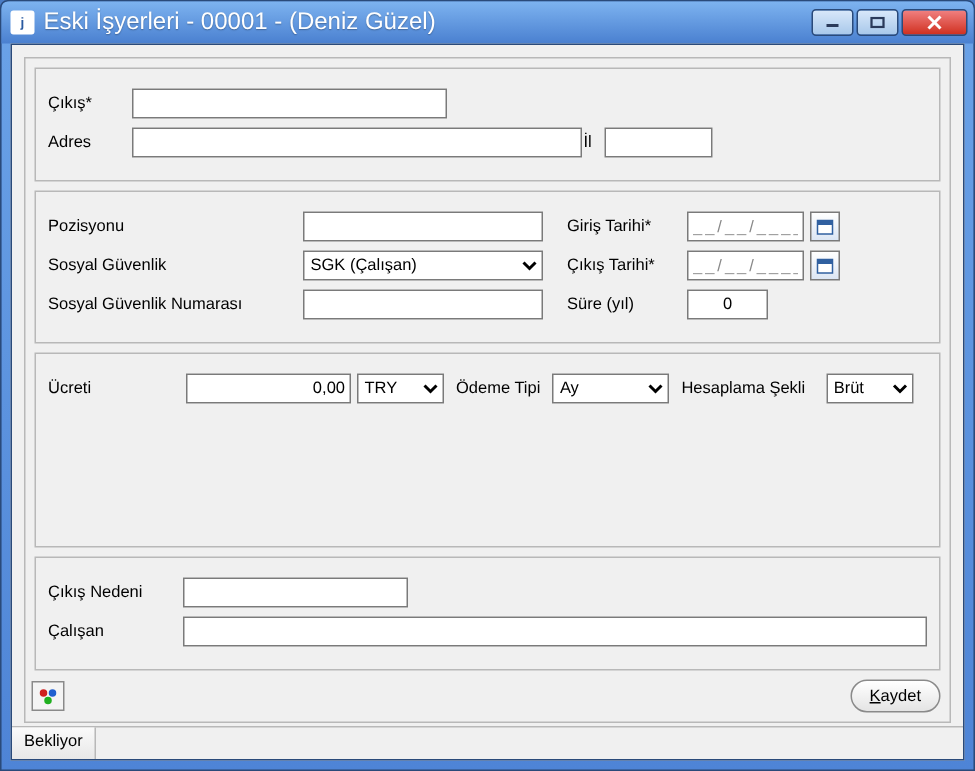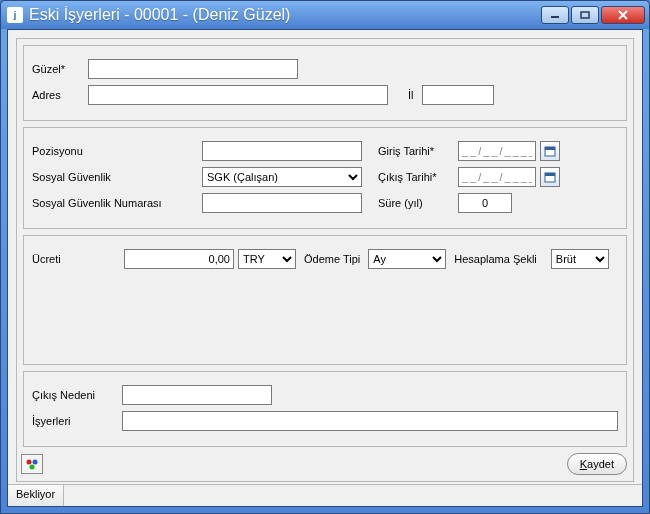--- a/index.html
+++ b/index.html
@@ -174,27 +174,27 @@
           <line x1="10" y1="1" x2="2" y2="9" stroke="#fff" stroke-width="2"></line>
         </svg>
     </span>
   </div>
 
   <div class="client">
     <div class="panel">
 
       <fieldset class="group">
         <div class="row">
-          <span class="lbl" style="width:56px">Güzel*</span>
+          <span class="lbl" style="width:56px">Çıkış*</span>
           <input class="txt" style="width: 210px;" value="">
         </div>
         <div class="row">
           <span class="lbl" style="width:56px">Adres</span>
           <input class="txt" style="width: 300px;" value="">
-          <span class="lbl" style="margin-left:20px;width:14px">İl</span>
+          <span class="lbl" style="margin-left:1px;width:14px">İl</span>
           <input class="txt" style="width: 72px;" value="">
         </div>
       </fieldset>
 
       <fieldset class="group">
         <div class="row">
           <span class="lbl" style="width:170px">Pozisyonu</span>
           <input class="txt" style="width: 160px;" value="">
           <span class="lbl" style="margin-left:16px;width:80px">Giriş Tarihi*</span>
           <span class="datefield">
@@ -248,21 +248,21 @@
           </select>
         </div>
       </fieldset>
 
       <fieldset class="group">
         <div class="row">
           <span class="lbl" style="width:90px">Çıkış Nedeni</span>
           <input class="txt" style="width: 150px;" value="">
         </div>
         <div class="row">
-          <span class="lbl" style="width:90px">İşyerleri</span>
+          <span class="lbl" style="width:90px">Çalışan</span>
           <input class="txt" style="flex: 1 1 0%;" value="">
         </div>
       </fieldset>
 
       <div class="footer">
         <span class="colorbtn">
           <svg width="14" height="12">
             <circle cx="4" cy="4" r="2.5" fill="#d02020"></circle>
             <circle cx="10" cy="4" r="2.5" fill="#2060d0"></circle>
             <circle cx="7" cy="9" r="2.5" fill="#20b020"></circle>

